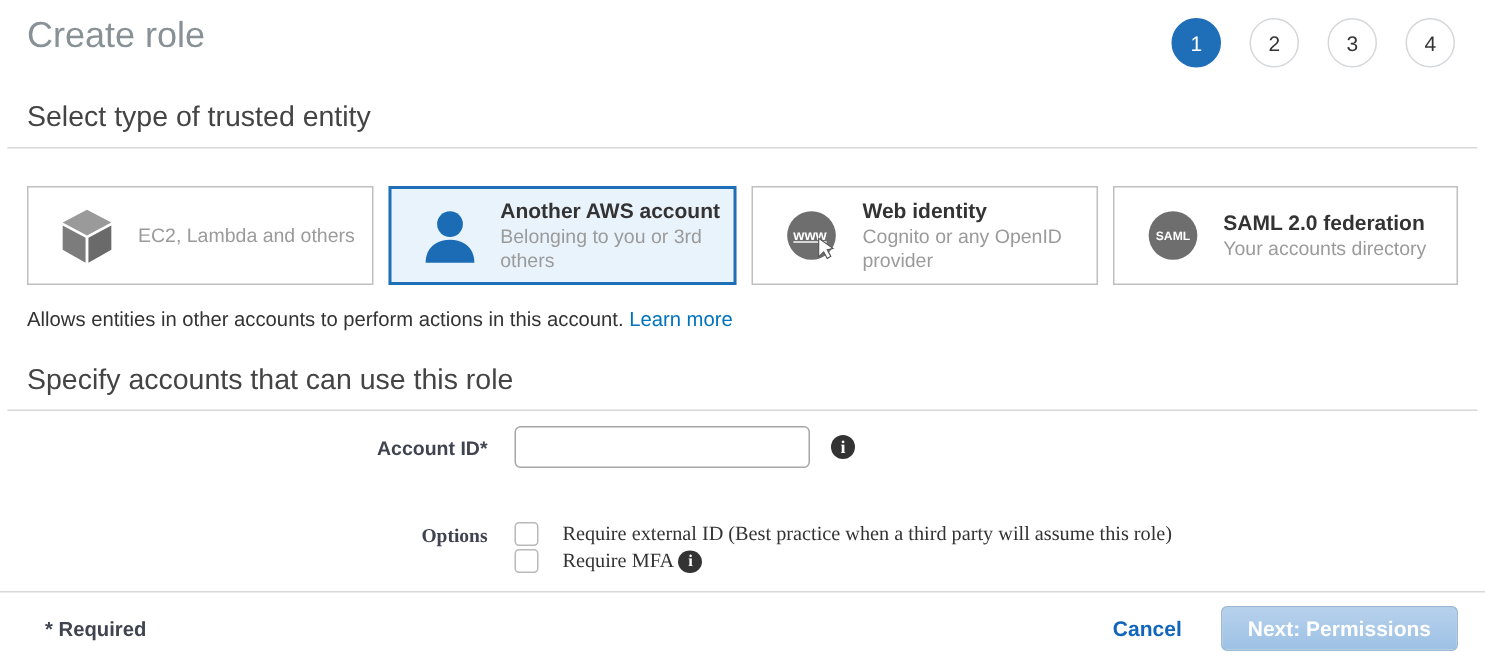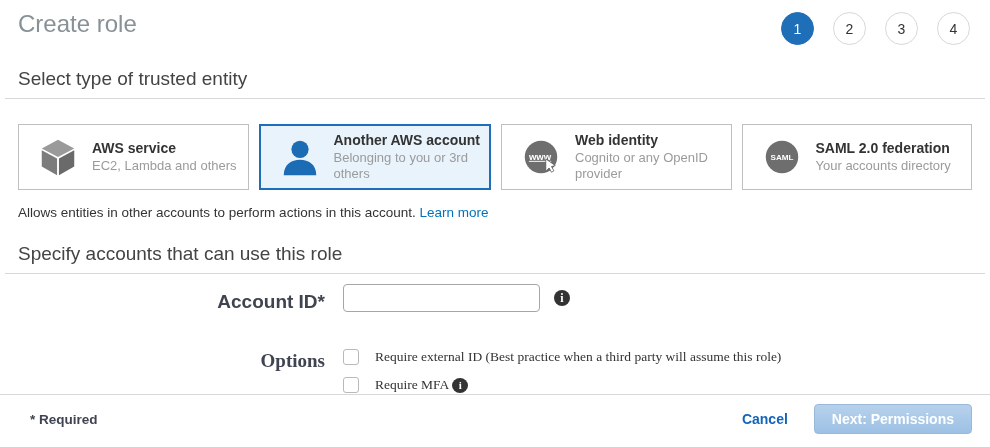--- a/index.html
+++ b/index.html
@@ -45,39 +45,39 @@
 
   
   .desc { margin: 15px 18px 0 18px; font-size: 13.5px; color: #333; }
   a.learn-more { color: #0073bb; text-decoration: none; cursor: pointer; }
 
   
   .form { margin-top: 10px; }
   .form-row { display: flex; align-items: flex-start; margin-top: 0; }
   .form-label {
     width: 325px; text-align: right; font-weight: bold; color: #3f4450;
-    padding-top: 7px; flex: 0 0 325px; font-size: 19px;
+    padding-top: 7px; flex: 0 0 325px; font-size: 13px;
   }
   .form-field { margin-left: 18px; display: flex; align-items: center; }
   input.text-input {
     width: 197px; height: 28px; border: 1px solid #a6a6a6; border-radius: 4px;
     padding: 0 8px; font-size: 13px; font-family: "Liberation Sans", sans-serif;
     outline: none; background: #fff;
   }
   .info-icon {
     display: inline-flex; align-items: center; justify-content: center;
     width: 16px; height: 16px; border-radius: 50%; background: #333;
     color: #fff; font-family: "Liberation Serif", serif; font-weight: bold;
     font-size: 12px; margin-left: 14px; cursor: pointer; flex: 0 0 16px;
   }
   .info-icon::before { content: "i"; }
 
   .options-row { margin-top: 36px; font-family: Liberation Serif, serif; }
   .options-row .form-label { padding-top: 1px; }
-  .checkbox-list { margin-left: 18px; display: flex; flex-direction: column; gap: 12px; }
+  .checkbox-list { margin-left: 18px; display: flex; flex-direction: column; gap: 2px; }
   .checkbox-row { display: flex; align-items: center; }
   .checkbox {
     width: 16px; height: 16px; border: 1px solid #b9b9b9; border-radius: 3px;
     background: #fff; cursor: pointer; flex: 0 0 16px;
   }
   .checkbox-label { margin-left: 16px; font-size: 13.5px; color: #333; cursor: pointer; }
   .checkbox-row .info-icon { margin-left: 3px; width: 15px; height: 15px; font-size: 11px; }
 
   
   .footer-divider { position: absolute; left: 0; right: 0; top: 394px; }
@@ -116,21 +116,20 @@
 
     <div class="card">
       <span class="card-icon">
         <svg viewBox="0 0 44 44" width="42" height="42">
           <polygon points="22,4 39,13 22,22 5,13" fill="#9a9a9a"></polygon>
           <polygon points="5,15 21,23.5 21,41 5,32" fill="#7c7c7c"></polygon>
           <polygon points="39,15 23,23.5 23,41 39,32" fill="#6a6a6a"></polygon>
         </svg>
       </span>
       <span class="card-text">
-        <div class="card-title">AWS service</div>
         <div class="card-subtitle">EC2, Lambda and others</div>
       </span>
     </div>
 
     <div class="card selected">
       <span class="card-icon">
         <svg viewBox="0 0 44 44" width="42" height="42">
           <circle cx="22" cy="14" r="9" fill="#1b6bb5"></circle>
           <path d="M5 41 c0-11 8-16 17-16 s17 5 17 16 z" fill="#1b6bb5"></path>
         </svg>

